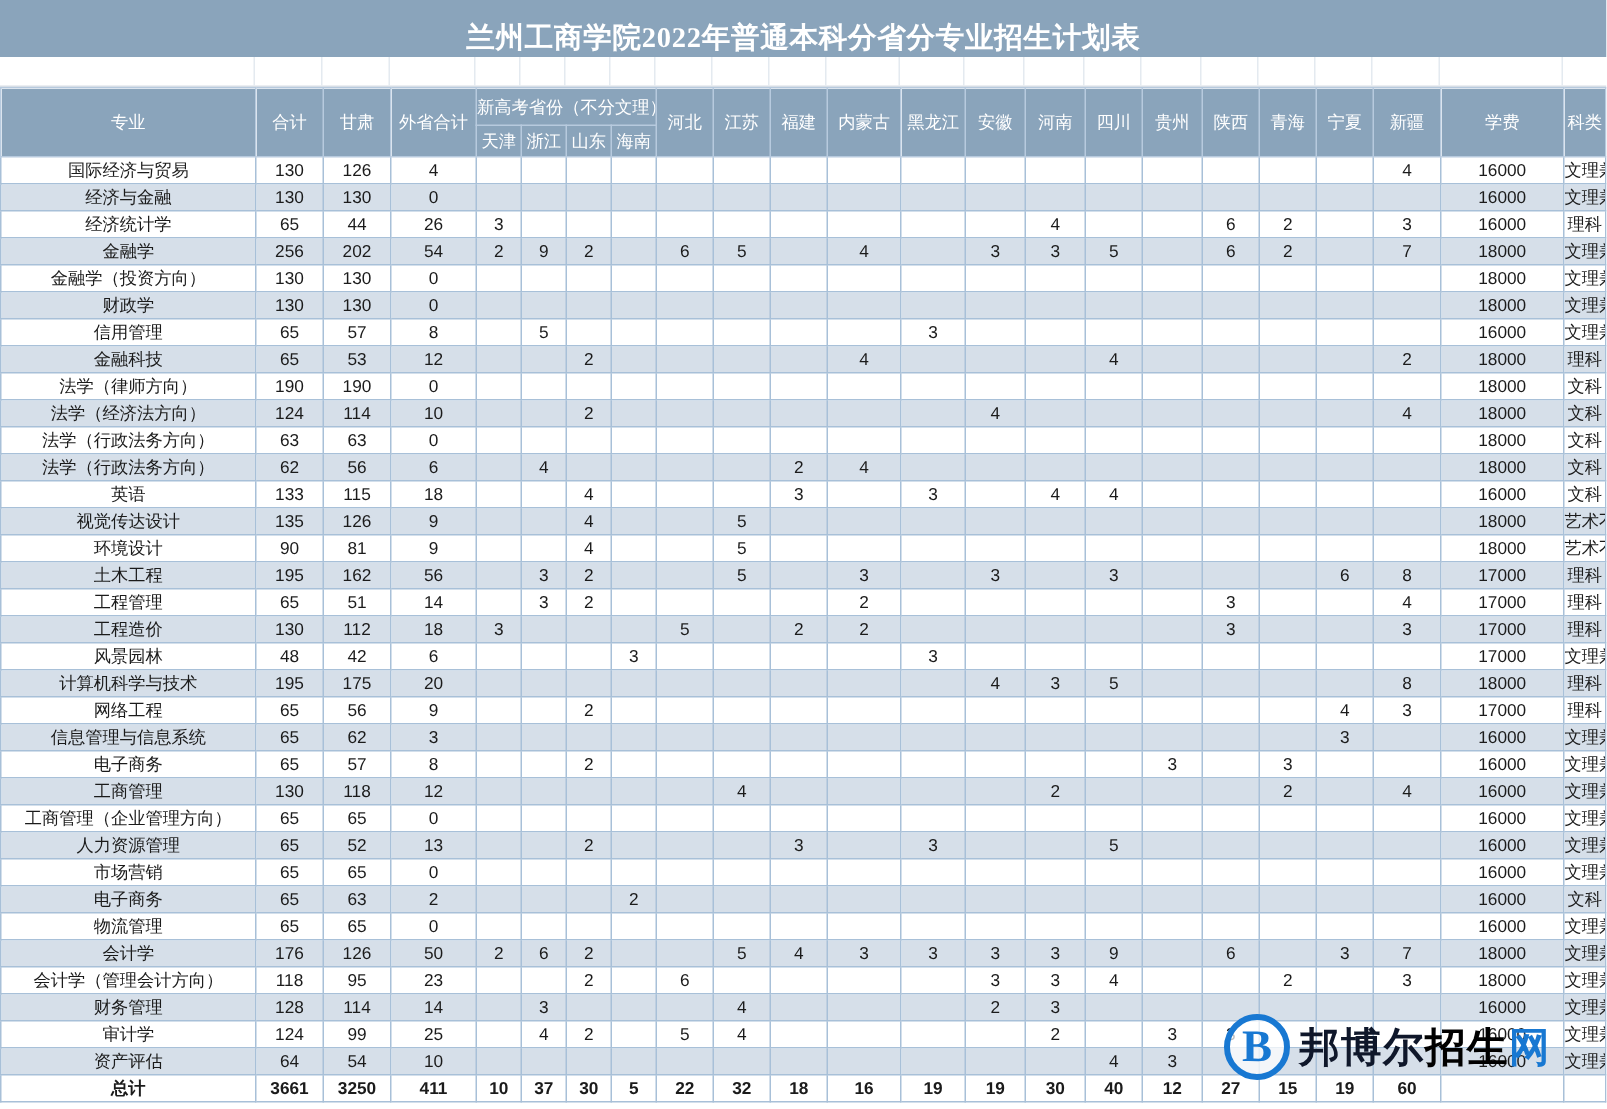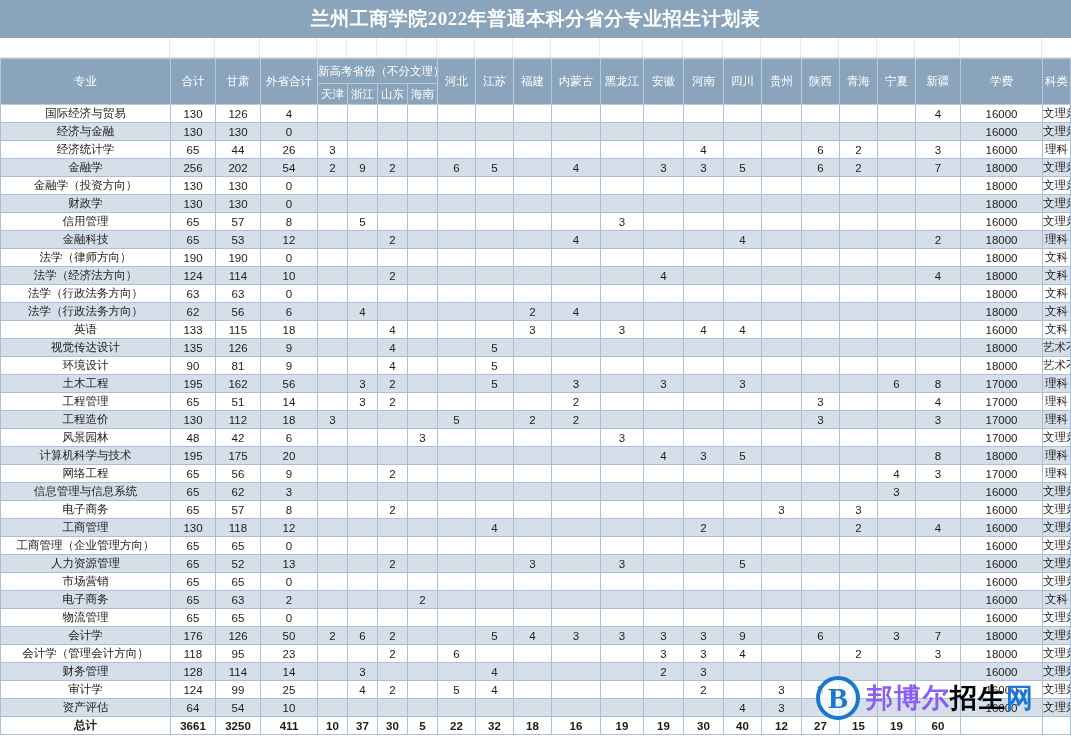--- a/index.html
+++ b/index.html
@@ -9,21 +9,21 @@
     background: #ffffff;
     font-family: "Liberation Sans", "DejaVu Sans", sans-serif;
     overflow: hidden;
   }
   #page { position: relative; width: 1071px; height: 739px; background:#fff; }
 
   
   .title-band {
     width: 1071px; height: 38px;
     background: #8aa4bb;
-    display: flex; align-items: center; justify-content: center;
+    display: flex; align-items: flex-end; justify-content: center;
   }
   .title-band .title-text {
     color: #ffffff;
     font-size: 19px;
     font-weight: bold;
     letter-spacing: .5px;
     font-family: "Liberation Serif", "DejaVu Serif", serif;
   }
 
   
@@ -83,21 +83,21 @@
   }
   .wm-circle {
     width: 44px; height: 44px; border-radius: 50%;
     border: 4px solid #1878d2;
     display:flex; align-items:center; justify-content:center;
     color: #1878d2; font-weight: bold; font-size: 30px;
     font-family: "Liberation Serif", serif;
     background: rgba(255,255,255,.72);
   }
   .wm-txt { font-size: 27px; font-weight: bold; letter-spacing: 1px; }
-  .wm-a { color:#8b5cf6; }
+  .wm-a { color:#0f172a; }
   .wm-b { color:#000000;font-family:Liberation Serif, serif; }
   .wm-c { color:#1878d2; }
 </style>
 </head>
 <body>
 
 <div id="page">
 
   <div class="title-band">
     <span class="title-text">兰州工商学院2022年普通本科分省分专业招生计划表</span>

